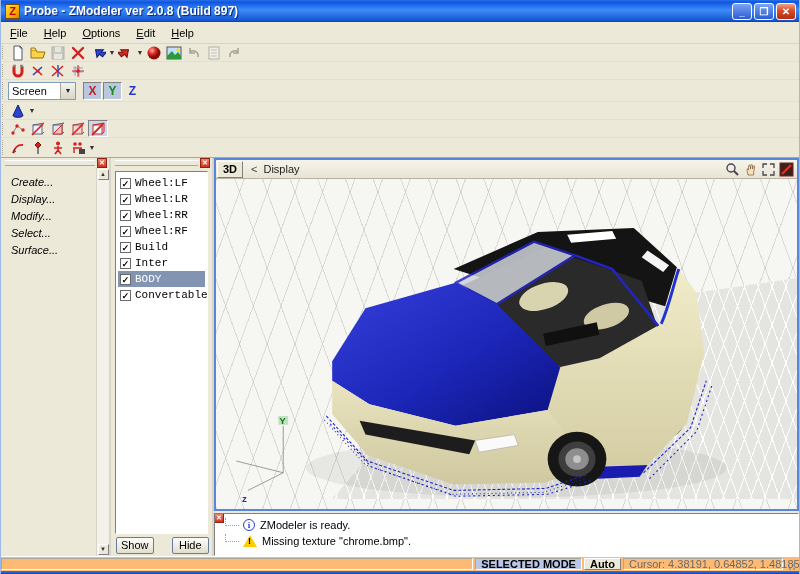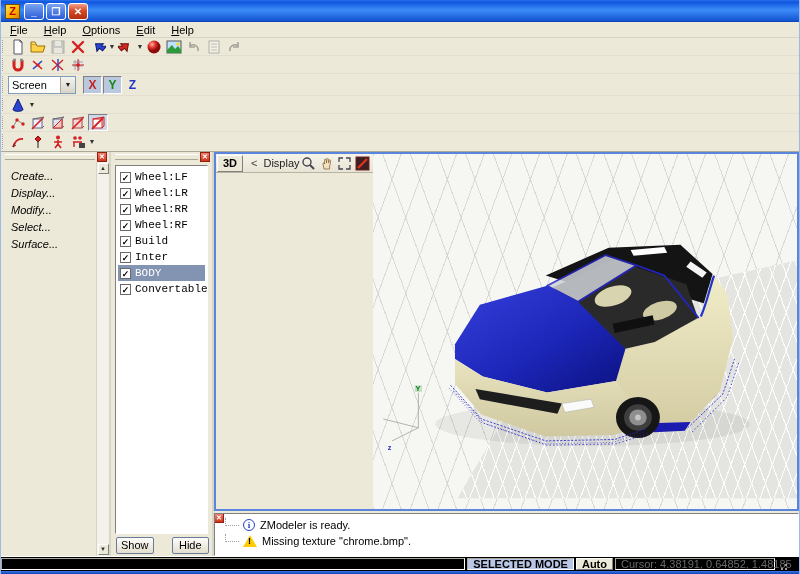--- a/index.html
+++ b/index.html
@@ -9,21 +9,21 @@
 
   
   .titlebar { height:22px; background:linear-gradient(180deg,#2a70ea 0%,#0f55e0 10%,#3c8cf8 45%,#1557d4 92%,#0b3fb0 100%); display:flex; align-items:center; padding:0 3px 0 4px; color:#fff; }
   .app-logo { width:15px; height:15px; background:linear-gradient(135deg,#ffe14d 0%,#ffb400 55%,#d98200 100%); border:1px solid #7a4a00; color:#c40000; font-weight:bold; font-size:11px; text-align:center; line-height:13px; margin-right:4px; }
   .title-text { font-weight:bold; font-size:12px; text-shadow:1px 1px 1px #00227a; flex:1; white-space:nowrap; }
   .win-btns { display:flex; gap:2px; }
   .win-btn { width:20px; height:17px; border:1px solid #fff; border-radius:3px; color:#fff; font-size:10px; font-weight:bold; text-align:center; line-height:15px; background:linear-gradient(180deg,#7ba4f0,#2a5cd8); }
   .win-btn.close { background:linear-gradient(180deg,#f0a088,#d84a28 45%,#b03010); }
 
   
-  .menubar { height:16px; display:flex; align-items:center; gap:2px; padding-left:2px; border-bottom:1px solid #d8d4c8; }
+  .menubar { height:22px; display:flex; align-items:center; gap:2px; padding-left:2px; border-bottom:1px solid #d8d4c8; }
   .menu-item { padding:0 7px; cursor:default; }
   .menu-item::first-letter { text-decoration:underline; }
 
   
   .toolbar { display:flex; align-items:center; padding-left:0; border-bottom:1px solid #e2dfd2; background:#ece9d8; }
   .tb1{height:18px;} .tb2{height:18px;} .tb3{height:22px;} .tb4{height:18px;} .tb5{height:18px;} .tb6{height:20px; border-bottom:1px solid #aca899;}
   .grip { width:3px; height:80%; border-left:1px dotted #a8a490; margin:0 3px 0 1px; }
   .tbtn { width:20px; height:17px; display:flex; align-items:center; justify-content:center; }
   .tbtn.disabled { opacity:.38; filter:grayscale(60%); }
   .tbtn.pressed { border:1px solid; border-color:#808080 #fff #fff #808080; background:#cfd8e8; }
@@ -52,21 +52,21 @@
   .listbox { flex:1; margin:3px 4px 2px 4px; background:#fff; border:1px solid; border-color:#808080 #fff #fff #808080; padding:3px 2px; overflow:hidden; }
   .obj-row { display:flex; align-items:center; height:16px; padding-left:2px; }
   .obj-row.selected { background:#8294b2; }
   .obj-row.selected .obj-label { color:#fff; }
   .checkbox { width:11px; height:11px; background:#fff; border:1px solid #6a6a6a; font-size:9px; font-weight:bold; line-height:10px; text-align:center; color:#000; margin-right:4px; flex:none; }
   .obj-label { white-space:nowrap;font-family:Liberation Mono, monospace; }
   .obj-btns { height:20px; display:flex; gap:18px; padding:1px 3px 2px 5px; }
   .xp-btn { flex:1; height:17px; background:linear-gradient(180deg,#fdfdfa,#e2ddcd); border:1px solid #6a7a9a; border-radius:2px; font-size:11px; text-align:center; line-height:15px; }
 
   .right-col { flex:1; display:flex; flex-direction:column; min-width:0; }
-  .viewport { flex:1; border:2px solid #5a85dc; display:flex; flex-direction:row; min-height:0; background:#ece9d8; }
+  .viewport { flex:1; border:2px solid #5a85dc; display:flex; flex-direction:column; min-height:0; background:#ece9d8; }
   .vp-header { height:19px; display:flex; align-items:center; background:linear-gradient(180deg,#f6f4ea,#e8e4d4); border-bottom:1px solid #b8b4a4; }
   .vp-tab { width:26px; height:17px; margin-left:1px; background:#ece9d8; border:1px solid; border-color:#fff #808080 #808080 #fff; font-weight:bold; font-size:11px; text-align:center; line-height:15px; }
   .vp-crumb { margin-left:8px; color:#222; }
   .vp-crumb .lt { margin-right:6px; color:#444; }
   .vp-tools { margin-left:auto; display:flex; align-items:center; gap:1px; padding-right:2px; }
   .vp-tools .tbtn { width:17px; }
   .canvas { flex:1; position:relative; overflow:hidden;
     background-color:#f6f6f3;
     background-image:
       repeating-linear-gradient(110deg, rgba(190,190,184,.5) 0 1px, transparent 1px 26px),
@@ -83,41 +83,42 @@
 
   .log-panel { height:43px; margin-top:2px; background:#fff; border:1px solid; border-color:#808080 #fff #fff #808080; position:relative; padding:3px 2px 2px 6px; overflow:hidden; }
   .log-close { position:absolute; left:-1px; top:-1px; }
   .log-row { display:flex; align-items:center; height:16px; }
   .tree-stub { width:14px; height:8px; border-left:1px dotted #a0a0a0; border-bottom:1px dotted #a0a0a0; margin:0 4px 6px 4px; }
   .info-ic { width:12px; height:12px; border-radius:50%; border:1px solid #2244cc; color:#2244cc; background:#fff; font-size:9px; font-weight:bold; font-family:"Liberation Serif",serif; text-align:center; line-height:11px; margin-right:5px; flex:none; }
   .warn-ic { width:0; height:0; border-left:7px solid transparent; border-right:7px solid transparent; border-bottom:12px solid #ffcc00; position:relative; margin-right:5px; flex:none; }
   .warn-ic::after { content:"!"; position:absolute; left:-2px; top:1px; font-size:9px; font-weight:bold; color:#000; }
 
   
-  .statusbar { height:15px; display:flex; align-items:stretch; gap:2px; padding:1px 10px 1px 0; background:#000000; border-top:1px solid #fff; }
+  .statusbar { height:15px; display:flex; align-items:stretch; gap:2px; padding:1px 2px 1px 0; background:#fdba74; border-top:1px solid #fff; }
   .sb-pane { border:1px solid; border-color:#aca899 #fff #fff #aca899; display:flex; align-items:center; padding:0 5px; white-space:nowrap; }
   .sb-left { flex:1; }
   .sb-mode { background:#b9c6e6; font-weight:bold; }
   .sb-auto { border-color:#fff #808080 #808080 #fff; background:#ece9d8; font-weight:bold;text-align:right; }
   .sb-cursor { width:160px; color:#6a6a6a; }
   .sb-grip { width:12px; border:none; background:
      radial-gradient(circle at 9px 11px,#999 1px, transparent 1.4px),
      radial-gradient(circle at 5px 11px,#999 1px, transparent 1.4px),
      radial-gradient(circle at 9px 7px,#999 1px, transparent 1.4px); }
   .bottom-edge { height:3px; background:linear-gradient(180deg,#3a77e8,#0f43b8); }
 
   svg.ic { display:block; }
 </style>
 </head>
 <body>
 
 <div class="window">
 
   <div class="titlebar">
     <div class="app-logo">Z</div>
+    <div class="title-text">Probe - ZModeler ver 2.0.8 (Build 897)</div>
     <div class="win-btns">
       <div class="win-btn">_</div>
       <div class="win-btn">❐</div>
       <div class="win-btn close">✕</div>
     </div>
   </div>
 
   <div class="menubar">
     <span class="menu-item">File</span>
     <span class="menu-item">Help</span>

